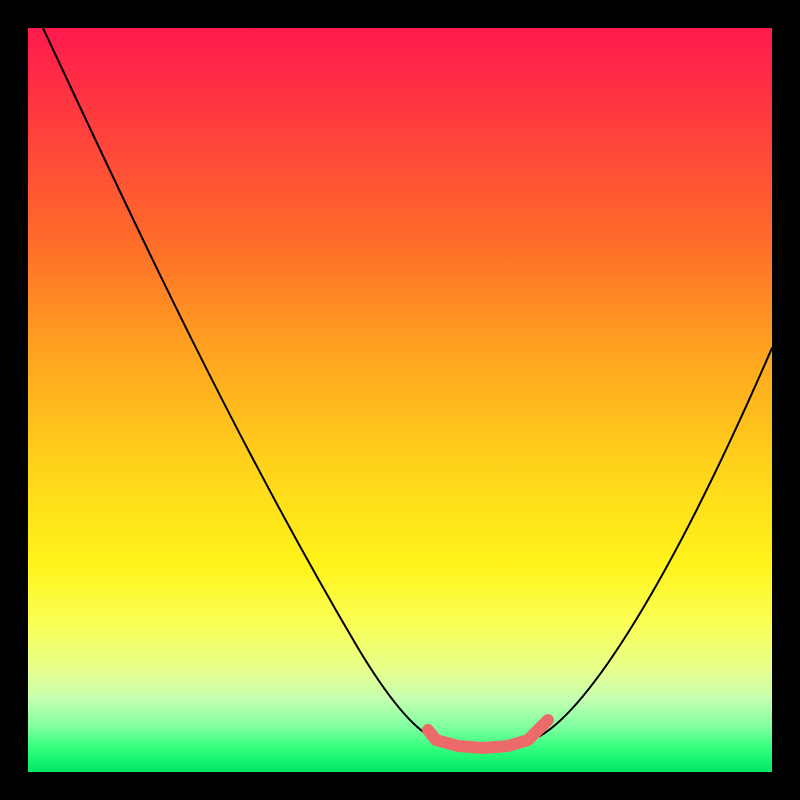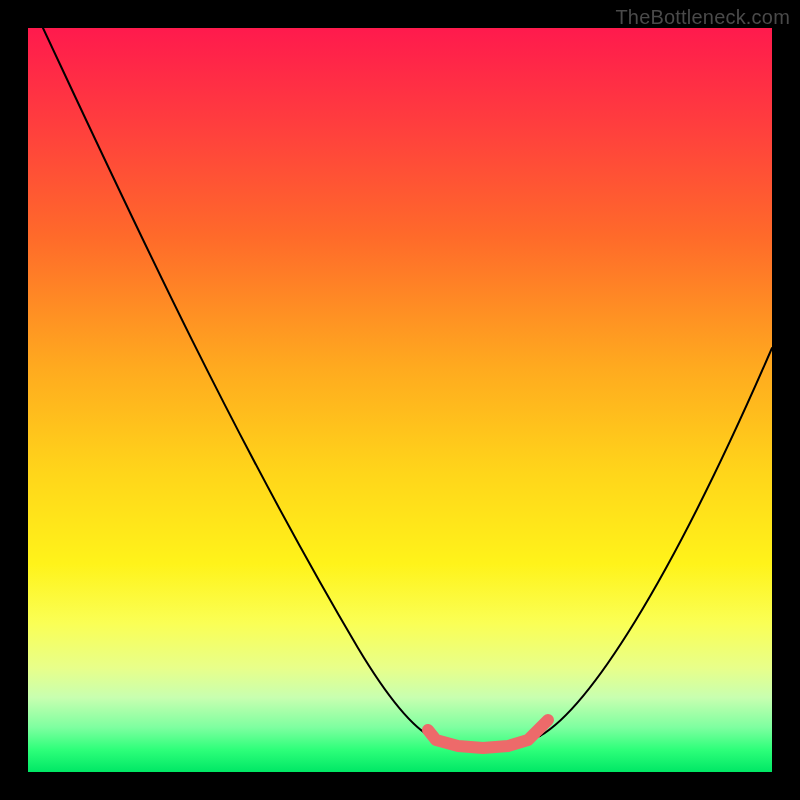--- a/index.html
+++ b/index.html
@@ -96,15 +96,14 @@
                L 430 718
                L 455 720
                L 480 718
                L 500 712
                L 512 700
                L 520 692"></path>
     </svg>
 
   </div>
 
-  <div class="watermark">TheBottleneck.com</div>
 
 </div>
 
 </body></html>

